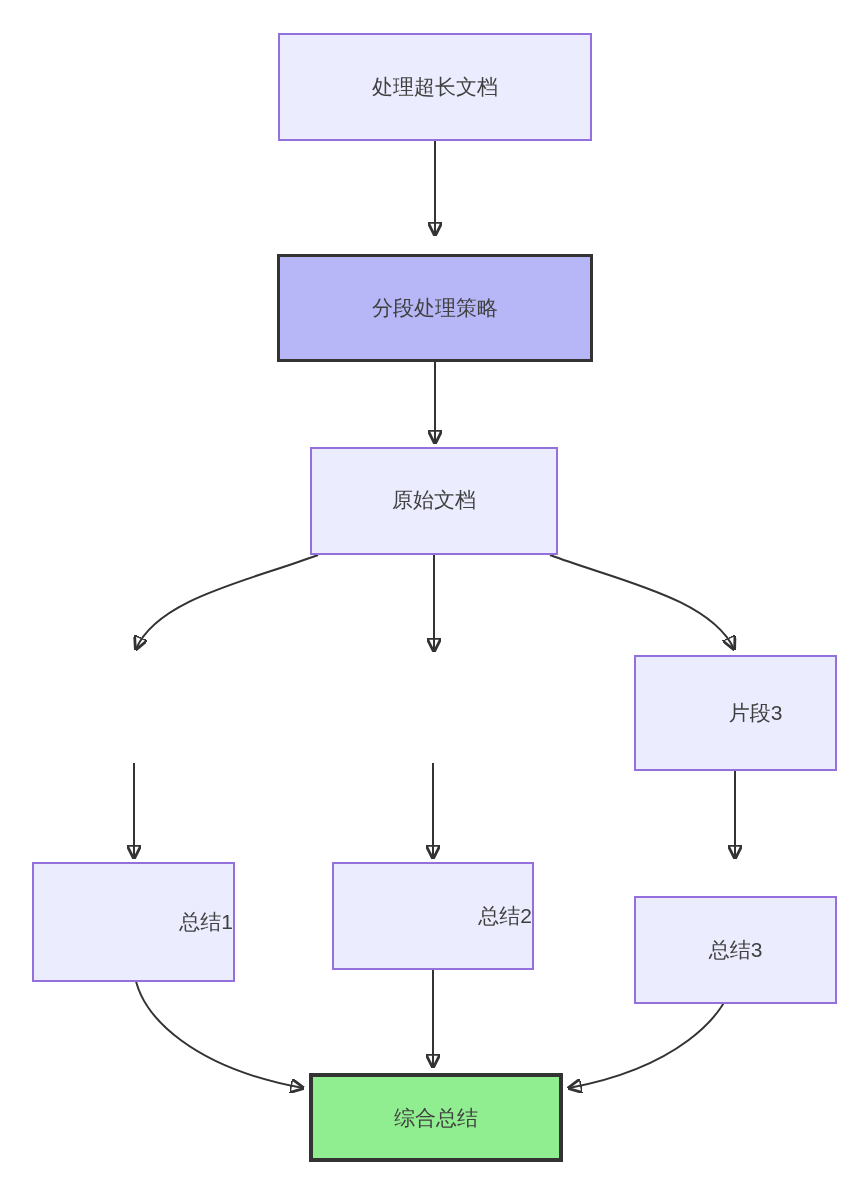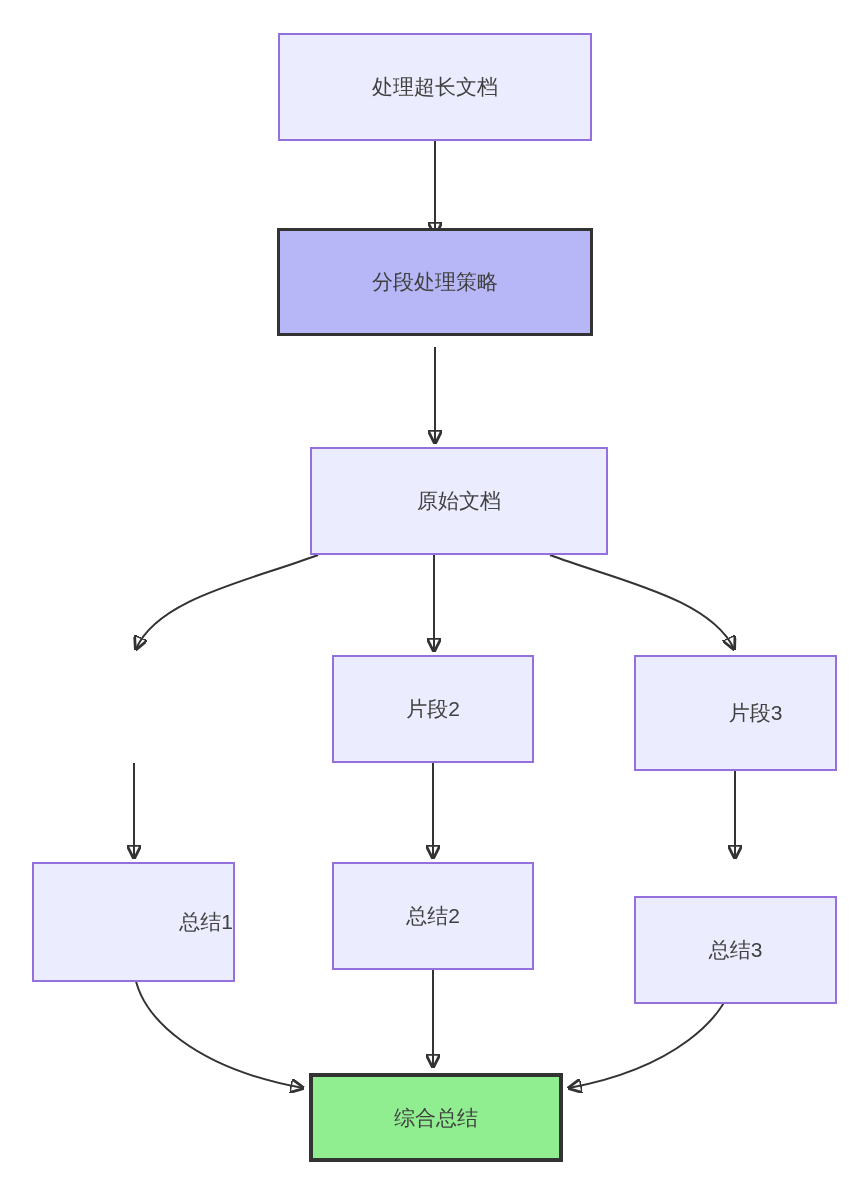--- a/index.html
+++ b/index.html
@@ -71,42 +71,39 @@
     <path d="M735,763 L735,858" marker-end="url(#arrow)"></path>
     <path d="M134,970 C139,1019 198,1069 303,1088" marker-end="url(#arrow)"></path>
     <path d="M433,970 L433,1067" marker-end="url(#arrow)"></path>
     <path d="M735,970 C730,1019 671,1069 569,1088" marker-end="url(#arrow)"></path>
   </svg>
 
   <div class="node" style="left:278px; top:33px; width:314px; height:108px;">
     <span>处理超长文档</span>
   </div>
 
-  <div class="node node--strategy" style="left:277px; top:228px; width:316px; height:108px;">
+  <div class="node node--strategy" style="left:277px; top:254px; width:316px; height:108px;">
     <span>分段处理策略</span>
   </div>
 
-  <div class="node" style="left:310px; top:447px; width:298px; height:108px;">
+  <div class="node" style="left:310px; top:447px; width:248px; height:108px;font-family:Liberation Serif, serif;">
     <span>原始文档</span>
   </div>
 
 
-  <div class="node" style="left:332px; top:655px; width:202px; height:108px;">
-    <span>片段2</span>
-  </div>
 
   <div class="node" style="left:634px; top:655px; width:203px; height:116px;padding-left:40px;">
     <span>片段3</span>
   </div>
 
   <div class="node" style="left:32px; top:862px; width:203px; height:120px;justify-content:flex-end;">
     <span>总结1</span>
   </div>
 
-  <div class="node" style="left:332px; top:862px; width:202px; height:108px;">
+  <div class="node" style="left:332px; top:862px; width:202px; height:108px;justify-content:flex-end;">
     <span>总结2</span>
   </div>
 
   <div class="node" style="left:634px; top:896px; width:203px; height:108px;">
     <span>总结3</span>
   </div>
 
   <div class="node node--final" style="left:309px; top:1073px; width:254px; height:89px;">
     <span>综合总结</span>
   </div>

